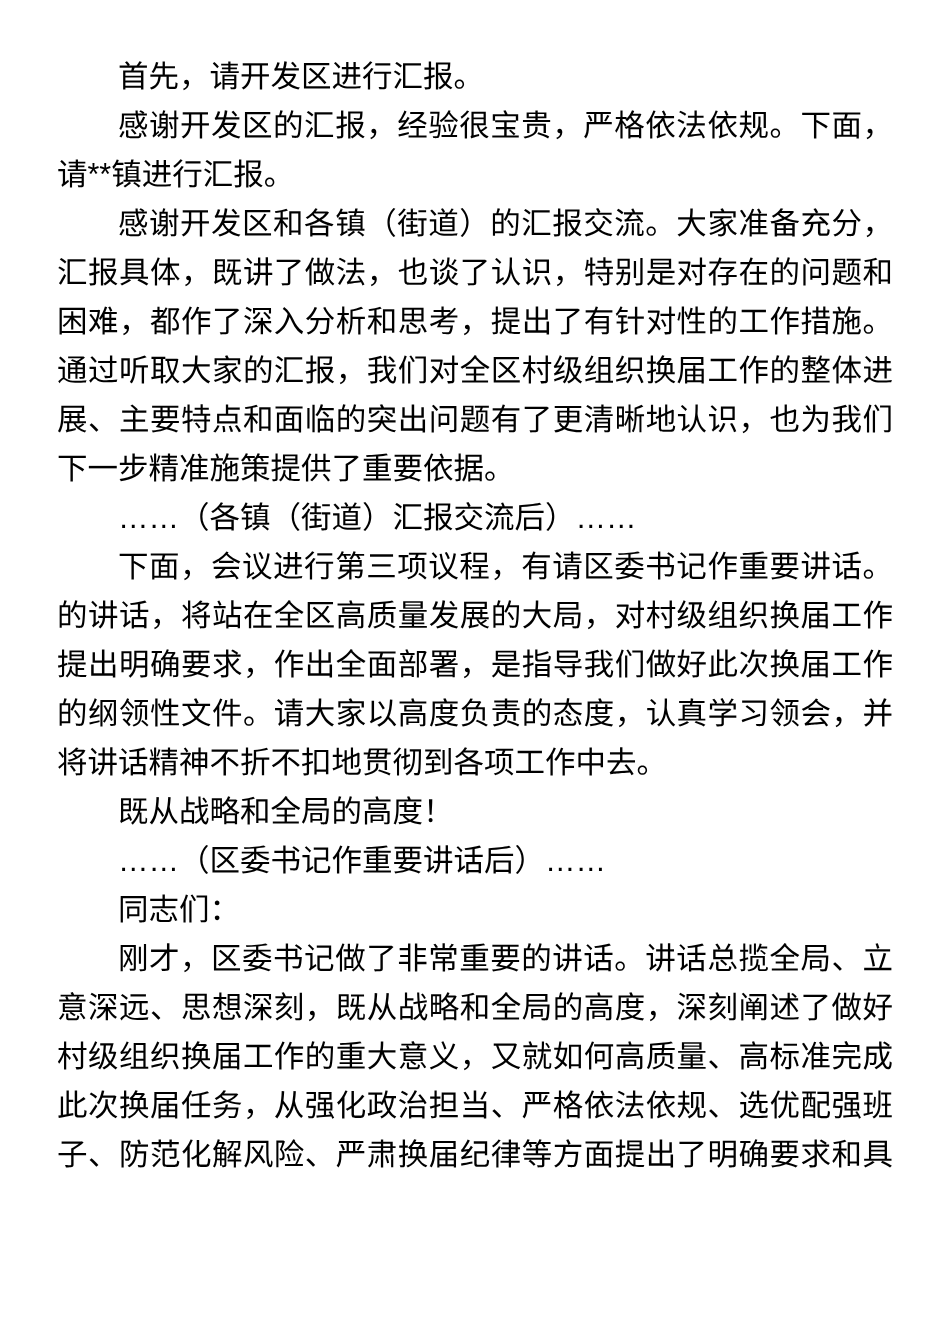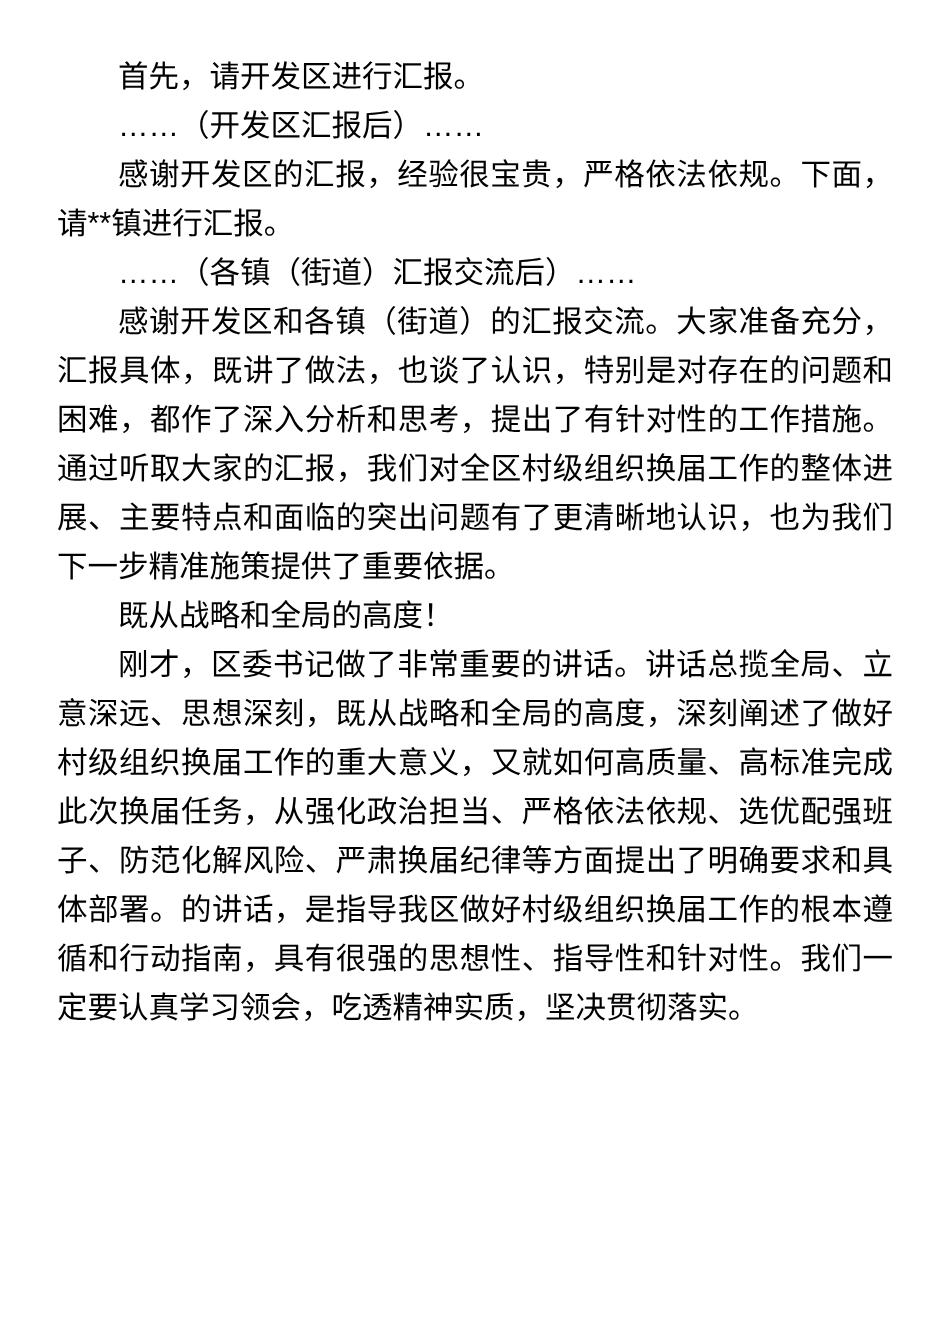--- a/index.html
+++ b/index.html
@@ -45,29 +45,31 @@
   }
 </style>
 </head>
 <body>
 
 <div class="page">
   <div class="doc-body">
 
     <p class="para">首先，请开发区进行汇报。</p>
 
-    <p class="para">……（开发区汇报后）……</p>
 
     <p class="para">感谢开发区的汇报，经验很宝贵，严格依法依规。下面，请**镇进行汇报。</p>
 
+    <p class="para">感谢开发区和各镇（街道）的汇报交流。大家准备充分，汇报具体，既讲了做法，也谈了认识，特别是对存在的问题和困难，都作了深入分析和思考，提出了有针对性的工作措施。通过听取大家的汇报，我们对全区村级组织换届工作的整体进展、主要特点和面临的突出问题有了更清晰地认识，也为我们下一步精准施策提供了重要依据。</p>
+
     <p class="para">……（各镇（街道）汇报交流后）……</p>
 
-    <p class="para">感谢开发区和各镇（街道）的汇报交流。大家准备充分，汇报具体，既讲了做法，也谈了认识，特别是对存在的问题和困难，都作了深入分析和思考，提出了有针对性的工作措施。通过听取大家的汇报，我们对全区村级组织换届工作的整体进展、主要特点和面临的突出问题有了更清晰地认识，也为我们下一步精准施策提供了重要依据。</p>
-
+    <p class="para">下面，会议进行第三项议程，有请区委书记作重要讲话。的讲话，将站在全区高质量发展的大局，对村级组织换届工作提出明确要求，作出全面部署，是指导我们做好此次换届工作的纲领性文件。请大家以高度负责的态度，认真学习领会，并将讲话精神不折不扣地贯彻到各项工作中去。</p>
 
     <p class="para">既从战略和全局的高度！</p>
 
+    <p class="para">……（区委书记作重要讲话后）……</p>
 
+    <p class="para">同志们：</p>
 
     <p class="para last">刚才，区委书记做了非常重要的讲话。讲话总揽全局、立意深远、思想深刻，既从战略和全局的高度，深刻阐述了做好村级组织换届工作的重大意义，又就如何高质量、高标准完成此次换届任务，从强化政治担当、严格依法依规、选优配强班子、防范化解风险、严肃换届纪律等方面提出了明确要求和具体部署。的讲话，是指导我区做好村级组织换届工作的根本遵循和行动指南，具有很强的思想性、指导性和针对性。我们一定要认真学习领会，吃透精神实质，坚决贯彻落实。</p>
 
   </div>
 </div>
 
 </body></html>

